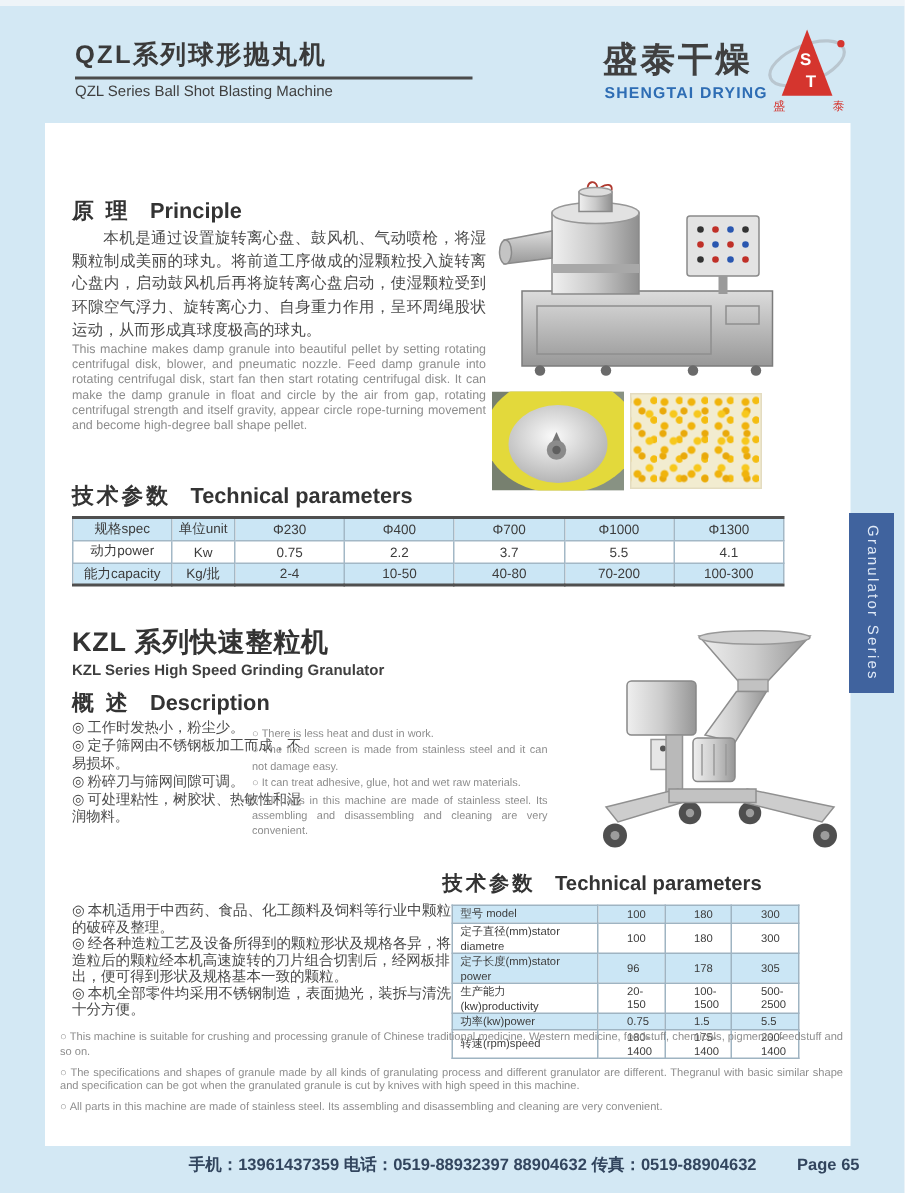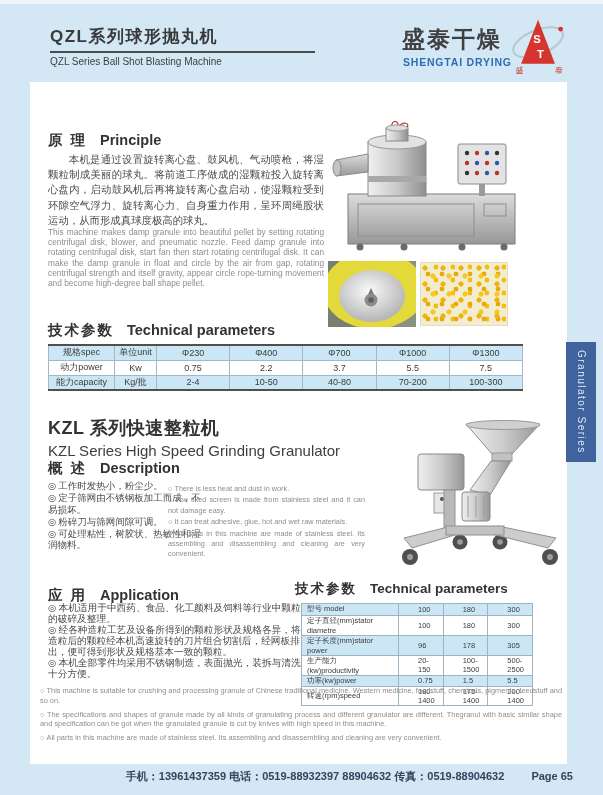--- a/index.html
+++ b/index.html
@@ -50,21 +50,21 @@
   
   #h-qzl-params { left:48px; top:317px; }
   #qzl-table { position:absolute; left:48px; top:340px; width:475px; border-collapse:collapse;
                border-top:2px solid #4f4f4f; border-bottom:2px solid #4f4f4f; table-layout:fixed; }
   #qzl-table td { border:1px solid #a3b8c6; font-size:9px; color:#3c3c3c; text-align:center; height:15px; padding:0 2px; overflow:hidden; }
   #qzl-table tr:nth-child(odd) td { background:#cbe6f5; }
   #qzl-table col:nth-child(1) { width:66px; } #qzl-table col:nth-child(2) { width:42px; }
 
   
   .kzl-title { position:absolute; left:48px; top:412px; font-size:18px; font-weight:bold; color:#333; letter-spacing:0.5px; }
-  .kzl-sub { position:absolute; left:48px; top:438px; font-size:15px; color:#3f3f3f; }
+  .kzl-sub { position:absolute; left:48px; top:438px; font-size:10px; color:#3f3f3f;font-weight:bold; }
   .photo-kzl { position:absolute; left:394px; top:416px; width:172px; height:152px; }
   #h-desc { left:48px; top:455px; }
   .list { position:absolute; }
   .list .li { display:block; }
   .list .mk { margin-right:2px; }
   #desc-cn { left:48px; top:476px; width:154px; font-size:9.5px; line-height:11.3px; color:#4a4a4a; }
   #desc-cn .li { margin-bottom:1px; }
   #desc-en { left:168px; top:480px; width:197px; font-size:7.3px; line-height:10.4px; color:#8d8d8d; text-align:justify; }
   #desc-en .li { margin-bottom:1px; }
   #h-app { left:48px; top:582px; }
@@ -200,21 +200,21 @@
           <td>Φ1000</td>
           <td>Φ1300</td>
         </tr>
         <tr>
           <td>动力power</td>
           <td>Kw</td>
           <td>0.75</td>
           <td>2.2</td>
           <td>3.7</td>
           <td>5.5</td>
-          <td>7.5</td>
+          <td>4.1</td>
         </tr>
         <tr>
           <td>能力capacity</td>
           <td>Kg/批</td>
           <td>2-4</td>
           <td>10-50</td>
           <td>40-80</td>
           <td>70-200</td>
           <td>100-300</td>
         </tr>
@@ -267,24 +267,20 @@
       <div class="li"><span class="mk">◎</span><span>粉碎刀与筛网间隙可调。</span></div>
       <div class="li"><span class="mk">◎</span><span>可处理粘性，树胶状、热敏性和湿润物料。</span></div>
     </div>
   <div class="list" id="desc-en">
       <div class="li"><span class="mk">○</span><span>There is less heat and dust in work.</span></div>
       <div class="li"><span class="mk">○</span><span>The fixed screen is made from stainless steel and it can not damage easy.</span></div>
       <div class="li"><span class="mk">○</span><span>It can treat adhesive, glue, hot and wet raw materials.</span></div>
       <div class="li"><span class="mk">○</span><span>All parts in this machine are made of stainless steel. Its assembling and disassembling and cleaning are very convenient.</span></div>
     </div>
 
-  <div class="h2" id="h-app">
-    <span class="h2-cn">应 用</span>
-    <span class="h2-en">Application</span>
-  </div>
   <div class="list" id="app-cn">
       <div class="li"><span class="mk">◎</span><span>本机适用于中西药、食品、化工颜料及饲料等行业中颗粒的破碎及整理。</span></div>
       <div class="li"><span class="mk">◎</span><span>经各种造粒工艺及设备所得到的颗粒形状及规格各异，将造粒后的颗粒经本机高速旋转的刀片组合切割后，经网板排出，便可得到形状及规格基本一致的颗粒。</span></div>
       <div class="li"><span class="mk">◎</span><span>本机全部零件均采用不锈钢制造，表面抛光，装拆与清洗十分方便。</span></div>
     </div>
 
   <div class="h2" id="h-kzl-params">
     <span class="h2-cn">技术参数</span>
     <span class="h2-en">Technical parameters</span>
   </div>

